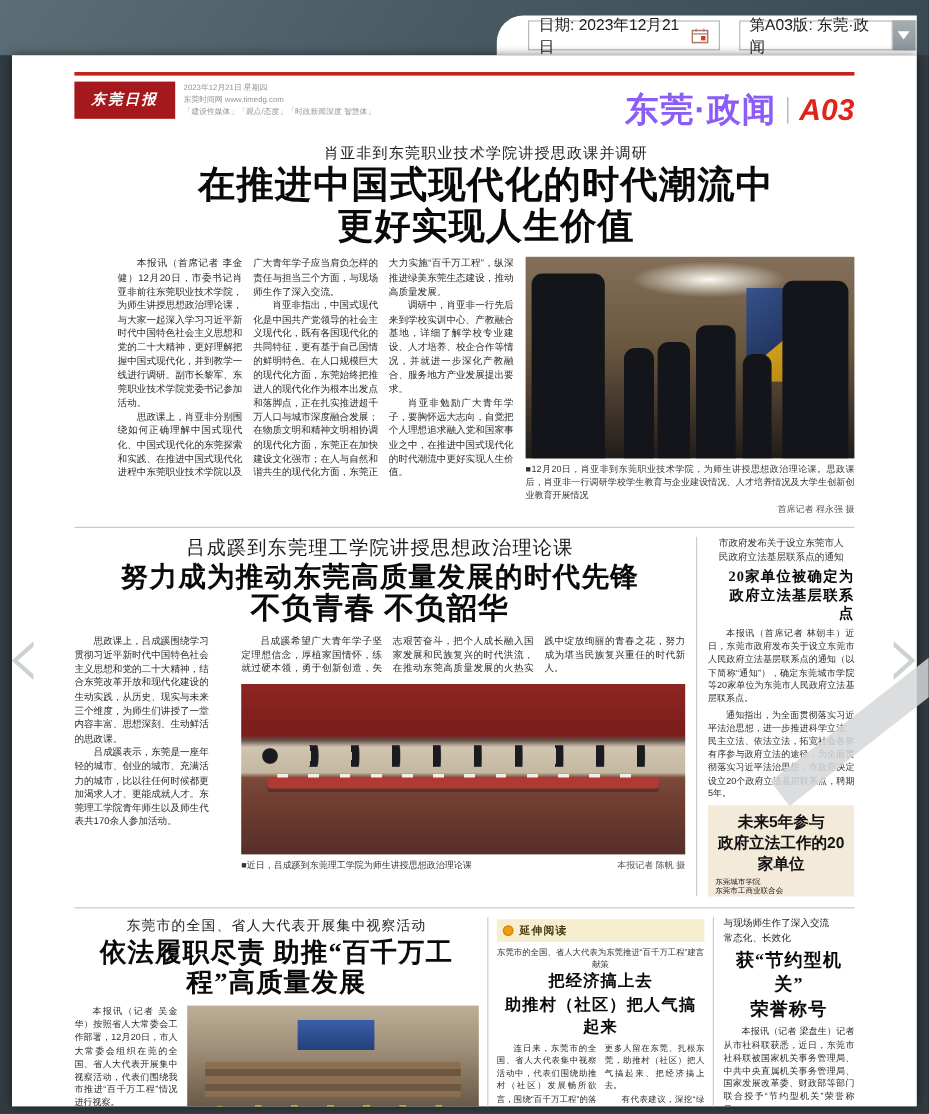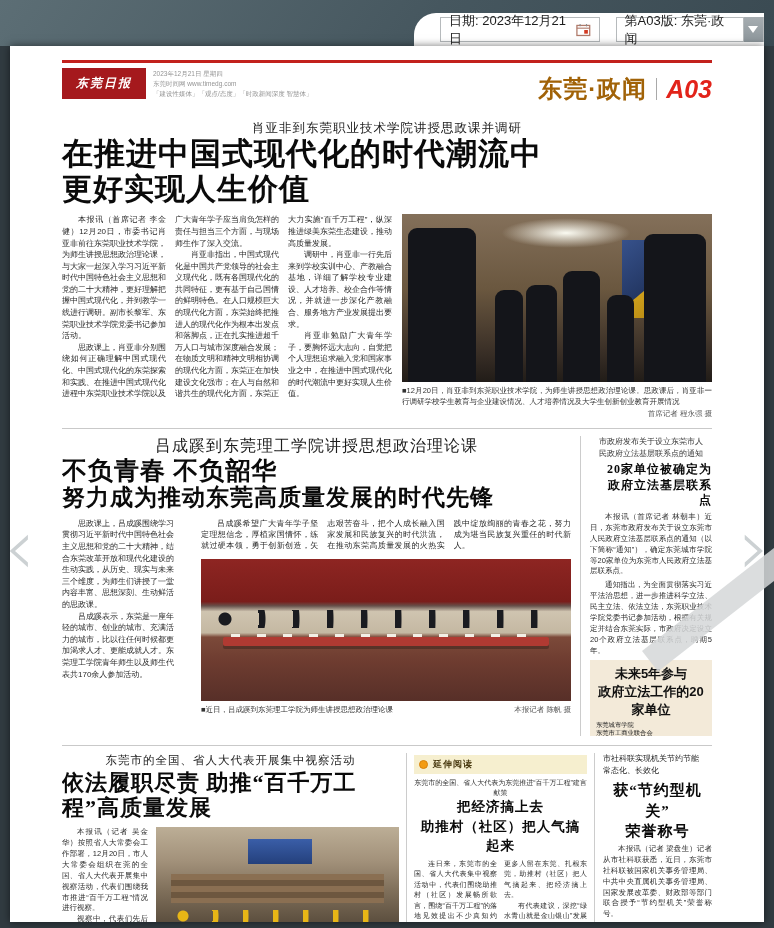--- a/index.html
+++ b/index.html
@@ -28,31 +28,31 @@
 
   .serif { font-family:"Liberation Serif","DejaVu Serif",serif; }
 
   .redrule { height:3px; background:#c2211d; }
   .mast { display:flex; align-items:flex-start; margin-top:5px; height:40px; }
   .logo { width:84px; height:31px; background:#a5191d; color:#fff; display:flex; align-items:center;
           justify-content:center; font-family:"Liberation Serif","DejaVu Serif",serif; font-weight:bold;
           font-size:12px; font-style:italic; letter-spacing:2px; }
   .mastinfo { margin-left:7px; padding-top:1px; font-size:6.5px; color:#949494; line-height:1.55; }
   .mastright { margin-left:auto; display:flex; align-items:center; padding-top:5px; }
-  .section-title { font-size:24px; font-weight:900; color:#a16207; letter-spacing:1px; }
+  .section-title { font-size:28px; font-weight:900; color:#8b5cf6; letter-spacing:1px; }
   .vdiv { width:1px; height:22px; background:#a9a9a9; margin:0 9px; }
   .pageno { font-size:25px; font-weight:900; color:#e2231a; font-style:italic; }
 
   .kicker { text-align:center; font-size:12.5px; color:#1c1c1c; letter-spacing:1px; }
-  .h-big { text-align:left; font-weight:700; line-height:1.12; color:#0a0a0a; letter-spacing:1px; }
+  .h-big { text-align:center; font-weight:700; line-height:1.12; color:#0a0a0a; letter-spacing:1px; }
 
   .bodytext p, .coltext p { text-indent:2em; text-align:justify; }
 
   
-  .article1 { margin-top:12px; }
+  .article1 { margin-top:12px;margin-left:36px; }
   .a1-h1 { font-size:31px; }
   .a1-h2 { font-size:30px; }
   .a1-row { display:flex; gap:10px; margin-top:9px; }
   .a1-body { width:330px; height:198px; overflow:hidden; column-count:3; column-gap:9px;
              font-size:8px; line-height:1.45; color:#2a2a2a; }
   .a1-right { flex:1; }
   .photo { position:relative; overflow:hidden; }
   .photo1 { height:168px; background:linear-gradient(180deg,#84705a 0%,#6a573f 45%,#3c3128 80%,#211c18 100%); }
   .lamp { position:absolute; top:4px; left:32%; width:130px; height:30px; border-radius:50%;
           background:radial-gradient(ellipse at center,#fbfbf2 0%,rgba(251,251,242,0) 70%); }
@@ -203,22 +203,22 @@
             <div class="credit">首席记者 程永强 摄</div>
           </div>
         </div>
       </div>
 
       <hr class="hdiv">
 
       <div class="band2">
         <div class="a2">
           <div class="kicker" style="font-size:16px;">吕成蹊到东莞理工学院讲授思想政治理论课</div>
+          <div class="h-big serif a2-h2">努力成为推动东莞高质量发展的时代先锋</div>
           <div class="h-big serif a2-h1">不负青春 不负韶华</div>
-          <div class="h-big serif a2-h2">努力成为推动东莞高质量发展的时代先锋</div>
           <div class="a2-main">
             <div class="a2-left bodytext">
               <p>思政课上，吕成蹊围绕学习贯彻习近平新时代中国特色社会主义思想和党的二十大精神，结合东莞改革开放和现代化建设的生动实践，从历史、现实与未来三个维度，为师生们讲授了一堂内容丰富、思想深刻、生动鲜活的思政课。</p>
               <p>吕成蹊表示，东莞是一座年轻的城市、创业的城市、充满活力的城市，比以往任何时候都更加渴求人才、更能成就人才。东莞理工学院青年师生以及师生代表共170余人参加活动。</p>
             </div>
             <div class="a2-mid">
               <div class="a2-midtext bodytext">
                 <p>吕成蹊希望广大青年学子坚定理想信念，厚植家国情怀，练就过硬本领，勇于创新创造，矢志艰苦奋斗，把个人成长融入国家发展和民族复兴的时代洪流，在推动东莞高质量发展的火热实践中绽放绚丽的青春之花，努力成为堪当民族复兴重任的时代新人。</p>
               </div>
               <div class="photo photo2">
@@ -234,21 +234,21 @@
           </div>
         </div>
 
         <div class="r1">
           <div class="r-kicker">市政府发布关于设立东莞市人</div>
           <div class="r-kicker">民政府立法基层联系点的通知</div>
           <div class="h-big serif r1-h">20家单位被确定为</div>
           <div class="h-big serif r1-h" style="margin-top:0;">政府立法基层联系点</div>
           <div class="r1-body bodytext">
             <p>本报讯（首席记者 林朝丰）近日，东莞市政府发布关于设立东莞市人民政府立法基层联系点的通知（以下简称“通知”），确定东莞城市学院等20家单位为东莞市人民政府立法基层联系点。</p>
-            <p>通知指出，为全面贯彻落实习近平法治思想，进一步推进科学立法、民主立法、依法立法，东莞职业技术学院党委书记参加活动，根据有关规定并结合东莞实际，市政府决定设立20个政府立法基层联系点，聘期5年。</p>
+            <p>通知指出，为全面贯彻落实习近平法治思想，进一步推进科学立法、民主立法、依法立法，拓宽社会各界有序参与政府立法的途径，为全面贯彻落实习近平法治思想，市政府决定设立20个政府立法基层联系点，聘期5年。</p>
           </div>
           <div class="legalbox">
             <div class="legalbox-title">未来5年参与</div>
             <div class="legalbox-title">政府立法工作的20家单位</div>
             <ul>
               <li>东莞城市学院</li>
               <li>东莞市工商业联合会</li>
 
             </ul>
           </div>
@@ -286,21 +286,21 @@
           <div class="h-big serif ext-h" style="margin-top:0;">把经济搞上去</div>
           <div class="h-big serif ext-h">助推村（社区）把人气搞起来</div>
           <div class="ext-body bodytext">
             <p>连日来，东莞市的全国、省人大代表集中视察活动中，代表们围绕助推村（社区）发展畅所欲言，围绕“百千万工程”的落地见效提出不少真知灼见。</p>
             <p>有代表表示，要调动村民、产业工人的积极性，提升治理效能和服务水平，壮大集体经济，让更多人留在东莞、扎根东莞，助推村（社区）把人气搞起来、把经济搞上去。</p>
             <p>有代表建议，深挖“绿水青山就是金山银山”发展理念，把下辖、邻近、特色三个村落整合在一起，形成串珠成链、连线成片的乡村振兴新格局。</p>
           </div>
         </div>
 
         <div class="r2">
-          <div class="r2-kicker">市社科联实现机关节约节能</div>
+          <div class="r2-kicker">与现场师生作了深入交流</div>
           <div class="r2-kicker">常态化、长效化</div>
           <div class="h-big serif r2-h">获“节约型机关”</div>
           <div class="h-big serif r2-h" style="margin-top:-3px;">荣誉称号</div>
           <div class="r2-body bodytext">
             <p>本报讯（记者 梁盘生）记者从市社科联获悉，近日，东莞市社科联被国家机关事务管理局、中共中央直属机关事务管理局、国家发展改革委、财政部等部门联合授予“节约型机关”荣誉称号。</p>
 
           </div>
         </div>
       </div>
 

